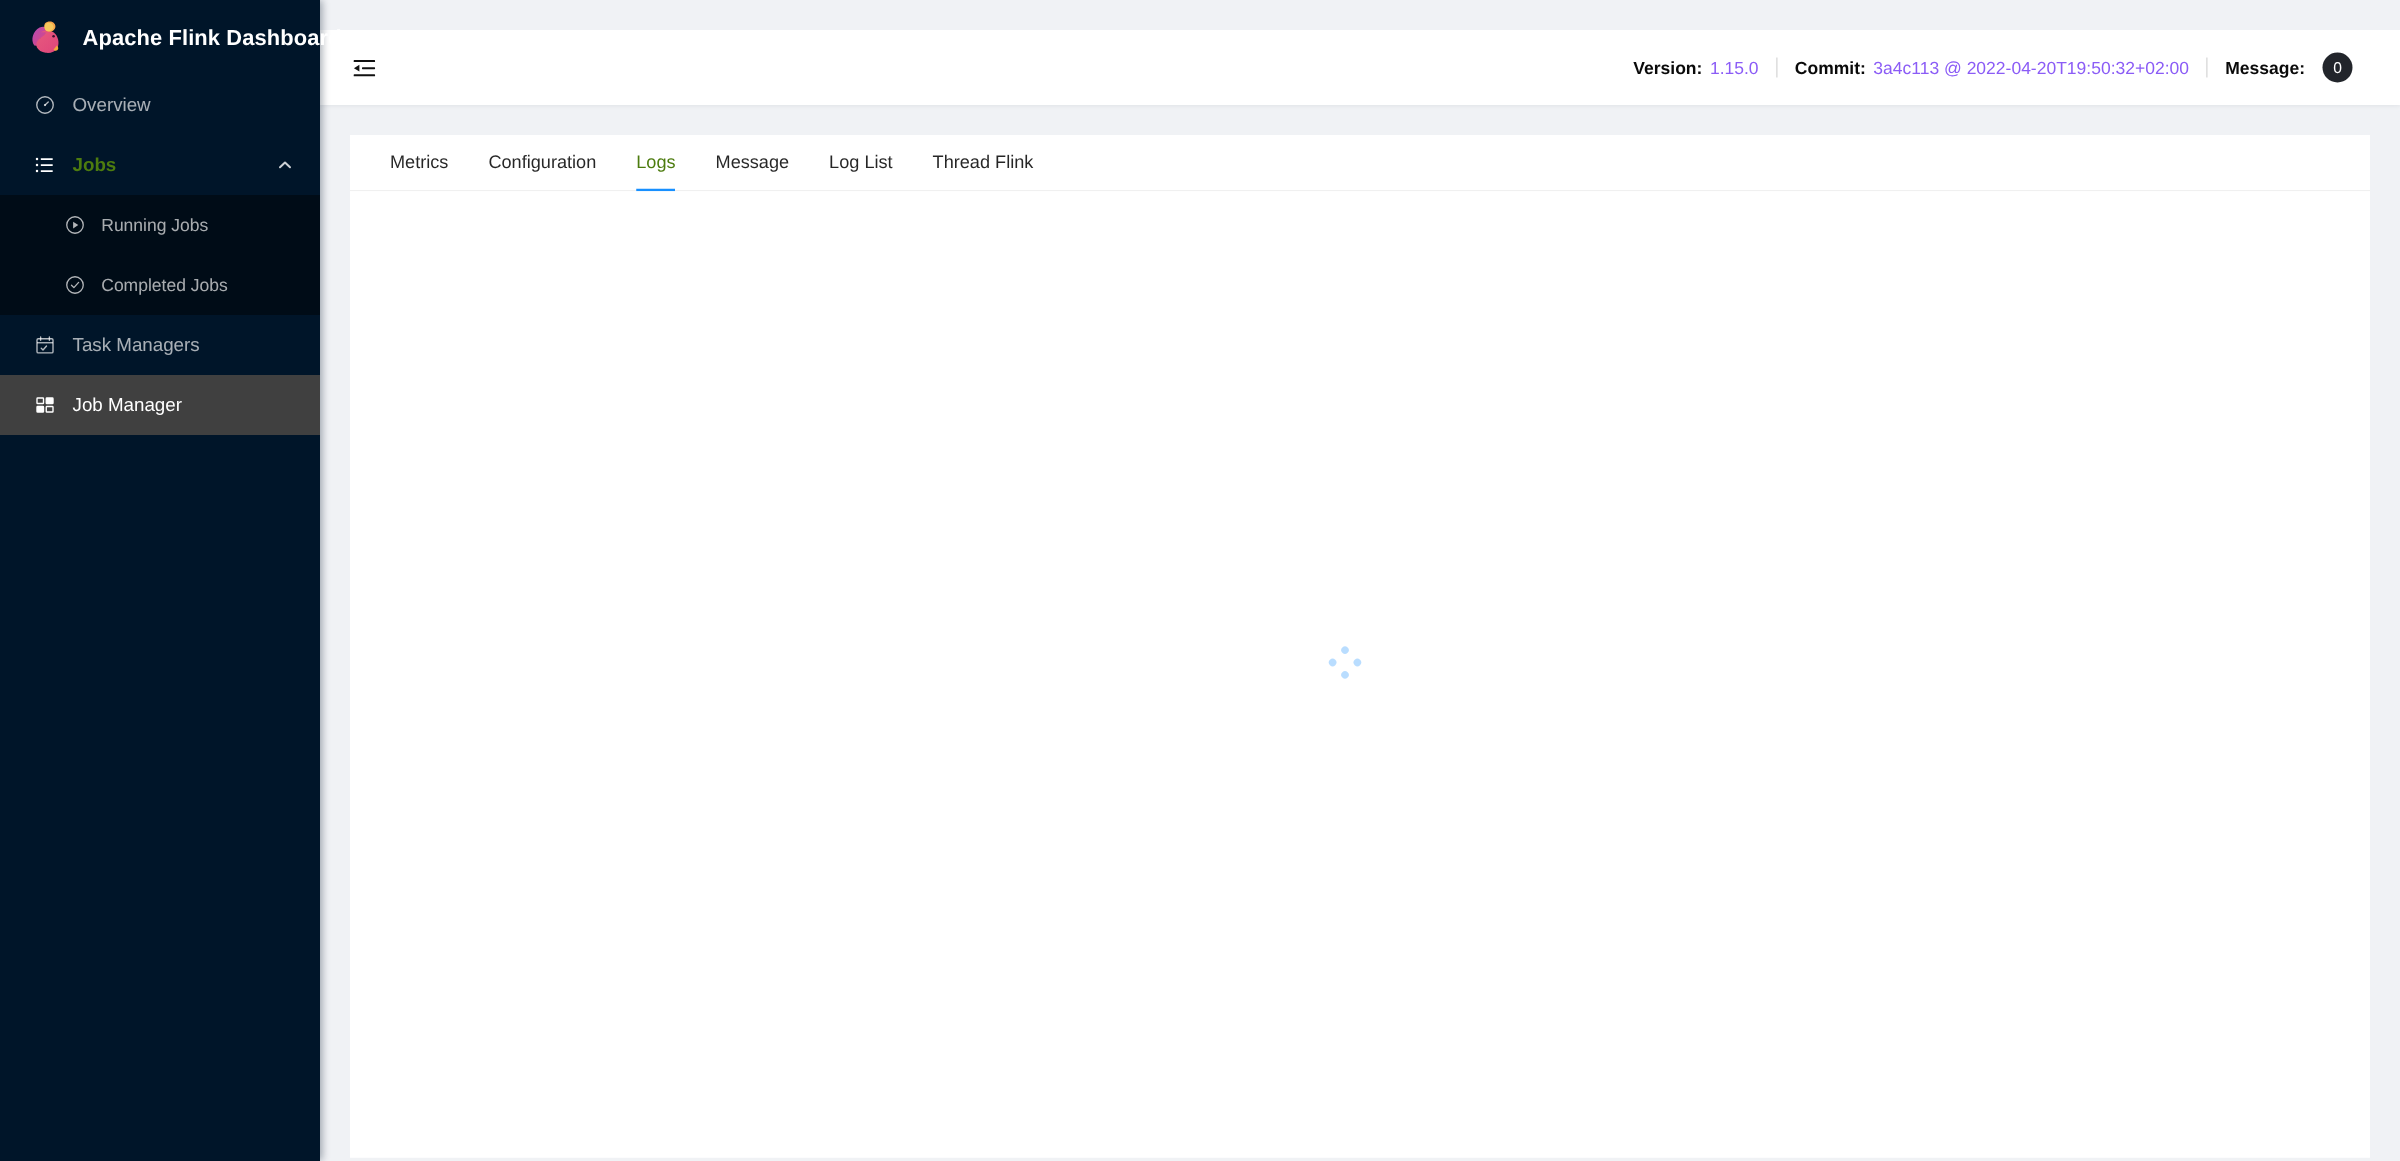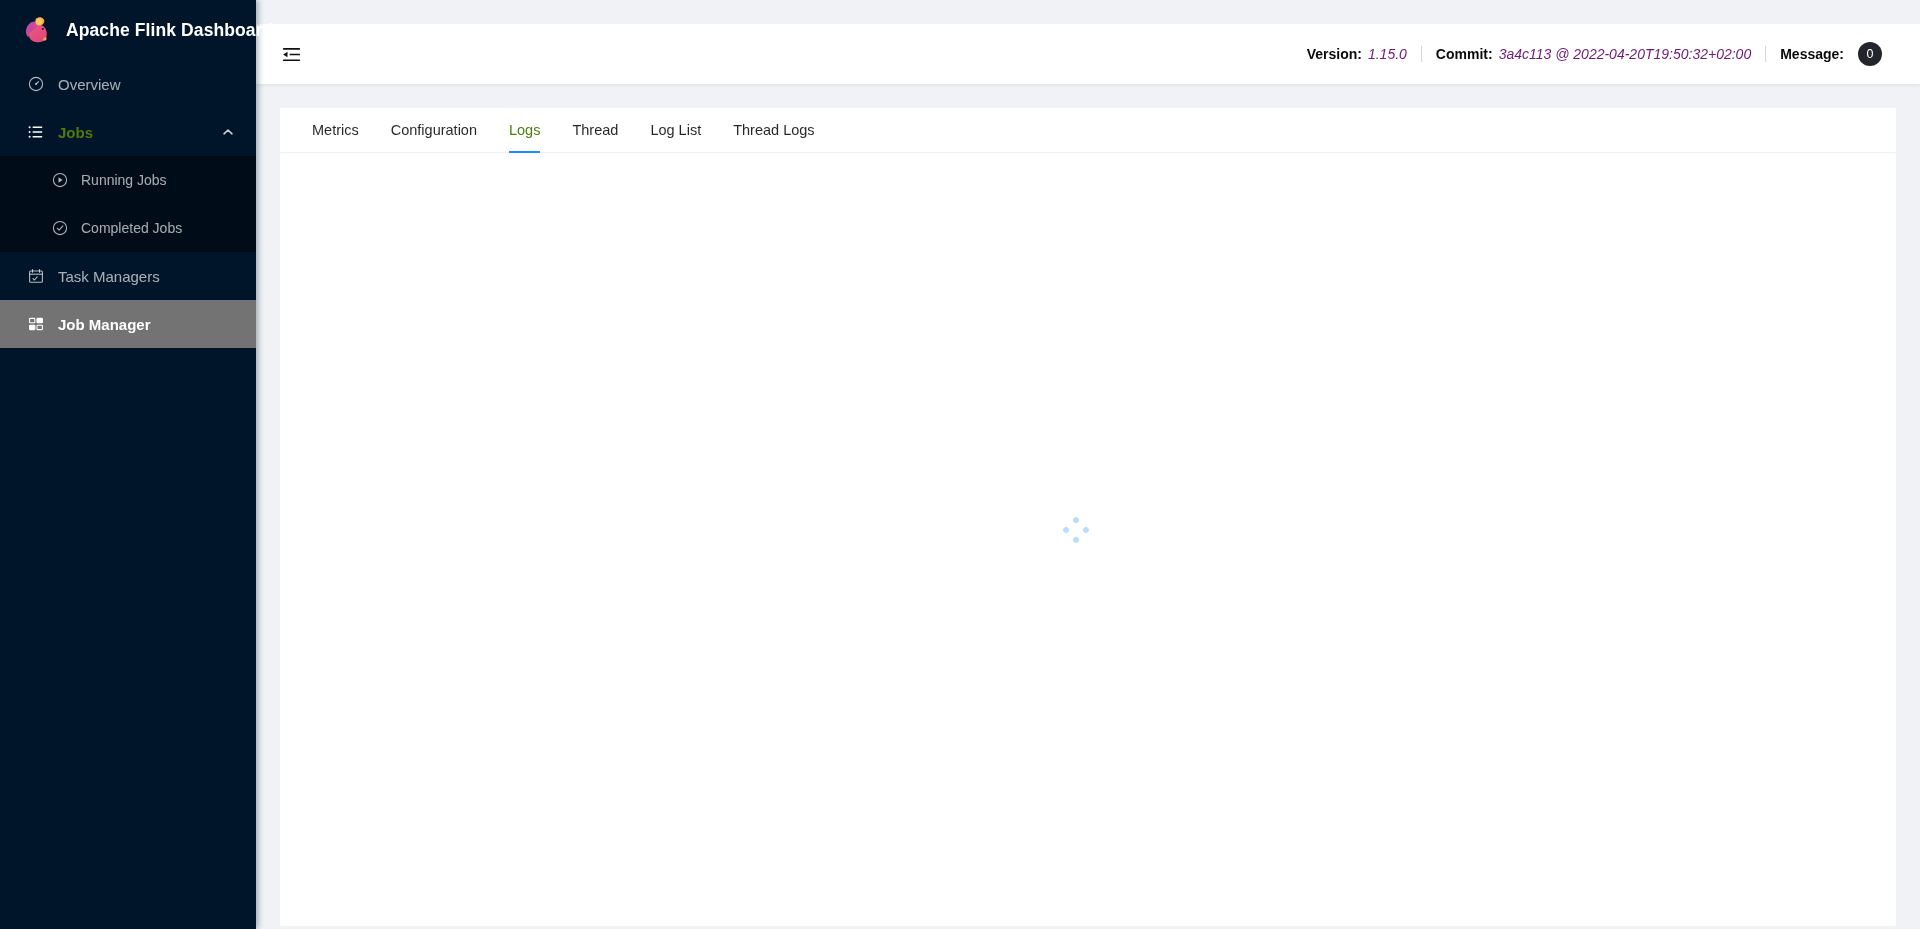--- a/index.html
+++ b/index.html
@@ -84,23 +84,23 @@
     flex: 0 0 16px;
   }
   .menu-item .mi-icon svg { display: block; }
 
   .menu-item.expanded-parent {
     color: #4d7c0f;
     font-weight: bold;
   }
 
   .menu-item.active {
-    background: #737373;
+    background: #404040;
     color: #ffffff;
-    font-weight: bold;
+    font-weight: normal;
   }
 
   .submenu {
     background: #000c17;
   }
 
   .submenu-item {
     height: 48px;
     display: flex;
     align-items: center;
@@ -162,21 +162,21 @@
   .topbar-info {
     display: flex;
     align-items: center;
     font-size: 14px;
     color: #333;
     gap: 0;
     white-space: nowrap;
   }
   .ti-group { display: flex; align-items: center; gap: 6px; padding: 0 14px; }
   .ti-label { font-weight: bold; color: #0a0a0a; }
-  .ti-value { color: #701a75; font-style: italic; }
+  .ti-value { color: #8b5cf6; }
   .ti-sep {
     width: 1px;
     height: 16px;
     background: #d6d6d6;
   }
   .msg-badge {
     width: 24px; height: 24px;
     border-radius: 50%;
     background: #22252b;
     color: #ffffff;
@@ -424,27 +424,27 @@
           <div class="tab">
             <span>Metrics</span>
           </div>
           <div class="tab">
             <span>Configuration</span>
           </div>
           <div class="tab active">
             <span>Logs</span>
           </div>
           <div class="tab">
-            <span>Thread</span>
+            <span>Message</span>
           </div>
           <div class="tab">
             <span>Log List</span>
           </div>
           <div class="tab">
-            <span>Thread Logs</span>
+            <span>Thread Flink</span>
           </div>
         </div>
 
         <div class="tab-body">
           <div class="spinner-wrap">
             <span class="spinner">
               <i></i>
                 <i></i>
                 <i></i>
                 <i></i>

